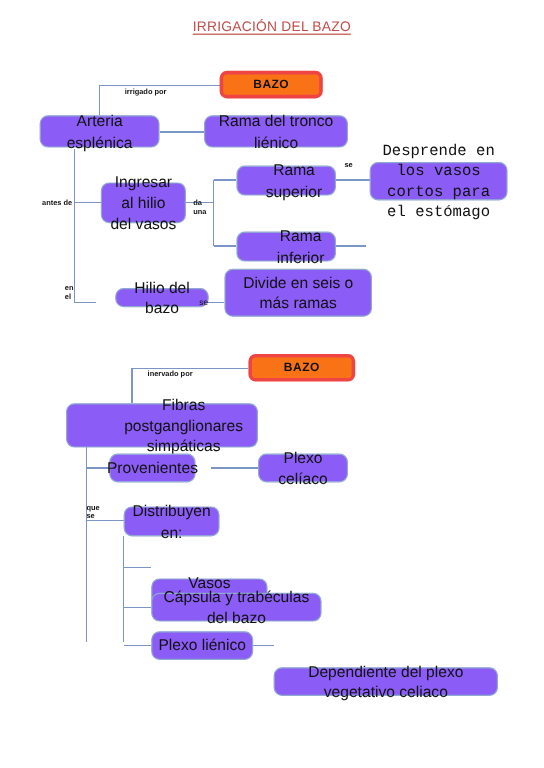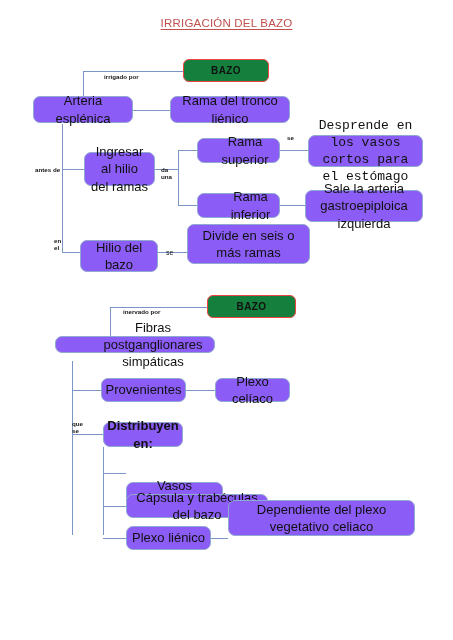--- a/index.html
+++ b/index.html
@@ -69,22 +69,22 @@
     align-items: center;
     justify-content: center;
     text-align: center;
     font-size: 13px;
     line-height: 1.32;
     padding: 2px 4px;
     color: #111111;
     z-index: 3;
   }
   .node.header {
-    background: #15803d;
-    border: 1px solid #ef4444;
+    background: #f97316;
+    border: 3px solid #ef4444;
     font-weight: bold;
     font-size: 10px;
     letter-spacing: .4px;
     border-radius: 6px;
   }
 
   
   .edge-label {
     position: absolute;
     font-size: 6.2px;
@@ -151,62 +151,60 @@
 
   <div class="edge-label" style="left:104px; top:73px;">irrigado por</div>
 
   <div class="node" style="left:33px; top:96px; width:100px; height:27px;">Arteria esplénica</div>
 
   <div class="node" style="left:170px; top:96px; width:120px; height:27px;">Rama del tronco liénico</div>
 
   <div class="edge-label" style="left:35px; top:166px;">antes de</div>
 
   <div class="node" style="left: 84px; top: 152px; width: 71px; height: 34px; white-space: pre-line;">Ingresar al hilio
-del ramas</div>
+del vasos</div>
 
   <div class="edge-label" style="left: 161px; top: 166px; white-space: pre-line;">da
 una</div>
 
   <div class="node" style="left:197px; top:138px; width:83px; height:25px;padding-left:17px;">Rama superior</div>
 
   <div class="edge-label" style="left:287px; top:134px;">se</div>
 
   <div class="node" style="left: 308px; top: 135px; width: 115px; height: 32px; white-space: pre-line; font-family: Liberation Mono, monospace;">Desprende en los vasos
 cortos para el estómago</div>
 
   <div class="node" style="left:197px; top:193px; width:83px; height:25px;padding-left:28px;">Rama inferior</div>
 
-  <div class="node" style="left: 305px; top: 190px; width: 118px; height: 32px; white-space: pre-line;">Sale la arteria
-gastroepiploica izquierda</div>
 
   <div class="edge-label" style="left: 54px; top: 237px; white-space: pre-line;">en
 el</div>
 
-  <div class="node" style="left:80px; top:240px; width:78px; height:32px;">Hilio del bazo</div>
+  <div class="node" style="left:96px; top:240px; width:78px; height:16px;">Hilio del bazo</div>
 
   <div class="edge-label plain" style="left:166px; top:249px; font-size:7px;">se</div>
 
   <div class="node" style="left:187px; top:224px; width:123px; height:40px;">Divide en seis o más ramas</div>
 
   <div class="node header" style="left:207px; top:295px; width:89px; height:23px;">BAZO</div>
 
   <div class="edge-label" style="left:123px; top:308px;">inervado por</div>
 
-  <div class="node" style="left:55px; top:336px; width:160px; height:17px;padding-left:40px;">Fibras postganglionares simpáticas</div>
-
-  <div class="node" style="left:101px; top:378px; width:85px; height:24px;text-align:right;">Provenientes</div>
+  <div class="node" style="left:55px; top:336px; width:160px; height:37px;padding-left:40px;">Fibras postganglionares simpáticas</div>
+
+  <div class="node" style="left:91px; top:378px; width:72px; height:24px;text-align:right;">Provenientes</div>
 
   <div class="node" style="left:215px; top:378px; width:75px; height:24px;">Plexo celíaco</div>
 
   <div class="edge-label" style="left: 72px; top: 420px; white-space: pre-line;">que
 se</div>
 
-  <div class="node" style="left:103px; top:422px; width:80px; height:25px;font-weight:bold;">Distribuyen en:</div>
+  <div class="node" style="left:103px; top:422px; width:80px; height:25px;">Distribuyen en:</div>
 
   <div class="node" style="left:126px; top:461px; width:97px; height:24px;margin-top:21px;">Vasos sanguíneos</div>
 
   <div class="node" style="left:126px; top:494px; width:142px; height:24px;">Cápsula y trabéculas del bazo</div>
 
   <div class="node" style="left:126px; top:526px; width:85px; height:24px;">Plexo liénico</div>
 
-  <div class="node" style="left:228px; top:500px; width:187px; height:36px;">Dependiente del plexo vegetativo celiaco</div>
+  <div class="node" style="left:228px; top:556px; width:187px; height:24px;">Dependiente del plexo vegetativo celiaco</div>
 
 </div>
 
 </body></html>

